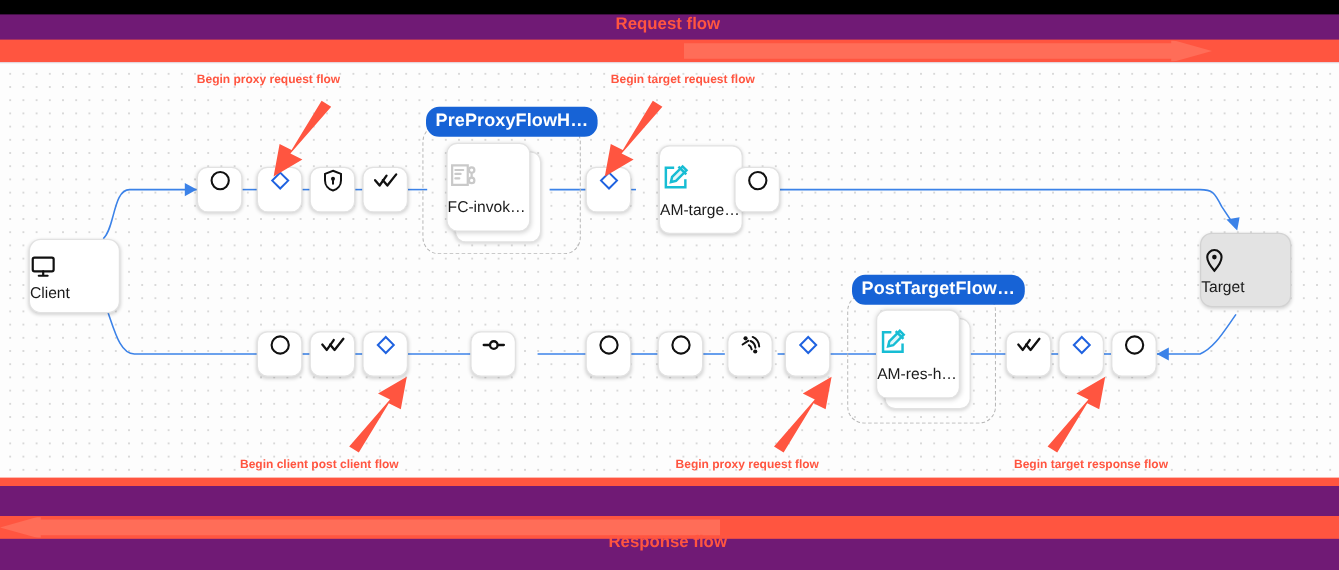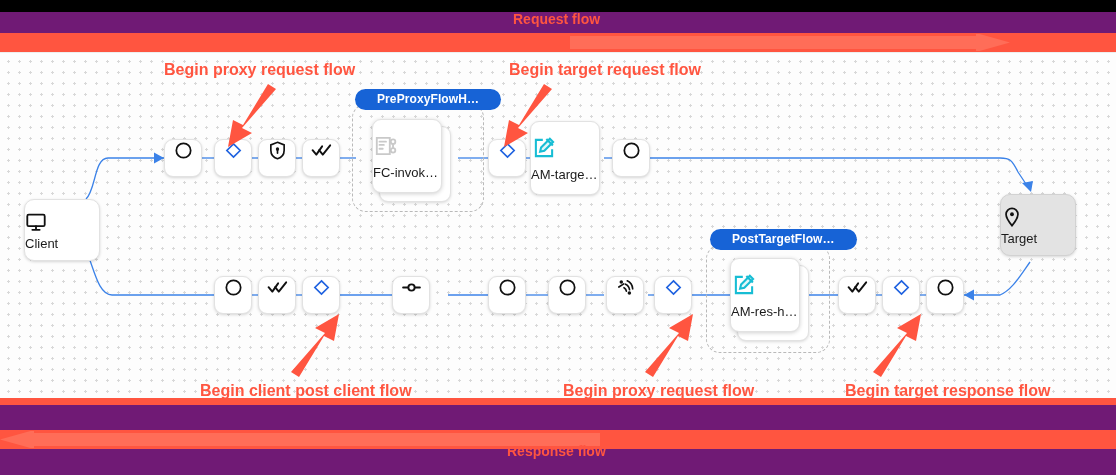--- a/index.html
+++ b/index.html
@@ -51,26 +51,26 @@
   .policy-stack{position:absolute;}
   .policy-stack .shadowcard{position:absolute;left:7px;top:7px;width:70px;height:74px;
         border-radius:9px;background:#fff;border:1px solid #e2e2e2;
         box-shadow:0 1px 3px rgba(0,0,0,.14);}
   .policy-stack .policy{position:absolute;left:0;top:0;z-index:2;
         box-shadow:0 1px 4px rgba(0,0,0,.18);}
 
   
   .group{position:absolute;box-sizing:border-box;border:1.4px dashed #b9b9b9;
          border-radius:14px;background:transparent;}
-  .group-badge{position:absolute;background:#1763d6;color:#fff;font-size:12px;
-        font-weight:700;border-radius:11px;padding:4px 22px;white-space:nowrap;
+  .group-badge{position:absolute;background:#1763d6;color:#fff;font-size:15px;
+        font-weight:700;border-radius:11px;padding:4px 8px;white-space:nowrap;
         line-height:1.1;letter-spacing:.1px;}
 
   
-  .ann{position:absolute;color:#ff5540;font-size:16px;font-weight:700;
+  .ann{position:absolute;color:#ff5540;font-size:10px;font-weight:700;
        white-space:nowrap;line-height:1;}
   .ann.bar-label{font-size:14px;font-weight:700;}
 </style>
 </head>
 <body>
 
 <div id="stage">
 
   <div class="top-strip"></div>
 
@@ -173,21 +173,21 @@
         <svg viewBox="0 0 24 24" fill="none" stroke="#17bdd4" stroke-width="1.9">
           <path d="M19.5 13.2v6.3h-15v-15h6.4"></path>
           <path d="M14.2 3.6l6 6"></path>
           <path d="M9.3 11.5l8.1-8.1 3 3-8.1 8.1-3.9.9z" fill="#17bdd4" fill-opacity=".13"></path>
         </svg>
       </span>
       <span class="lbl">AM-res-h…</span>
     </div>
   </div>
 
-  <div class="node policy" style="left:530px;top:121px;">
+  <div class="node policy" style="left:549px;top:121px;">
     <span>
       <svg viewBox="0 0 24 24" fill="none" stroke="#17bdd4" stroke-width="1.9">
         <path d="M19.5 13.2v6.3h-15v-15h6.4"></path>
         <path d="M14.2 3.6l6 6"></path>
         <path d="M9.3 11.5l8.1-8.1 3 3-8.1 8.1-3.9.9z" fill="#17bdd4" fill-opacity=".13"></path>
       </svg>
     </span>
     <span class="lbl">AM-targe…</span>
   </div>
 

